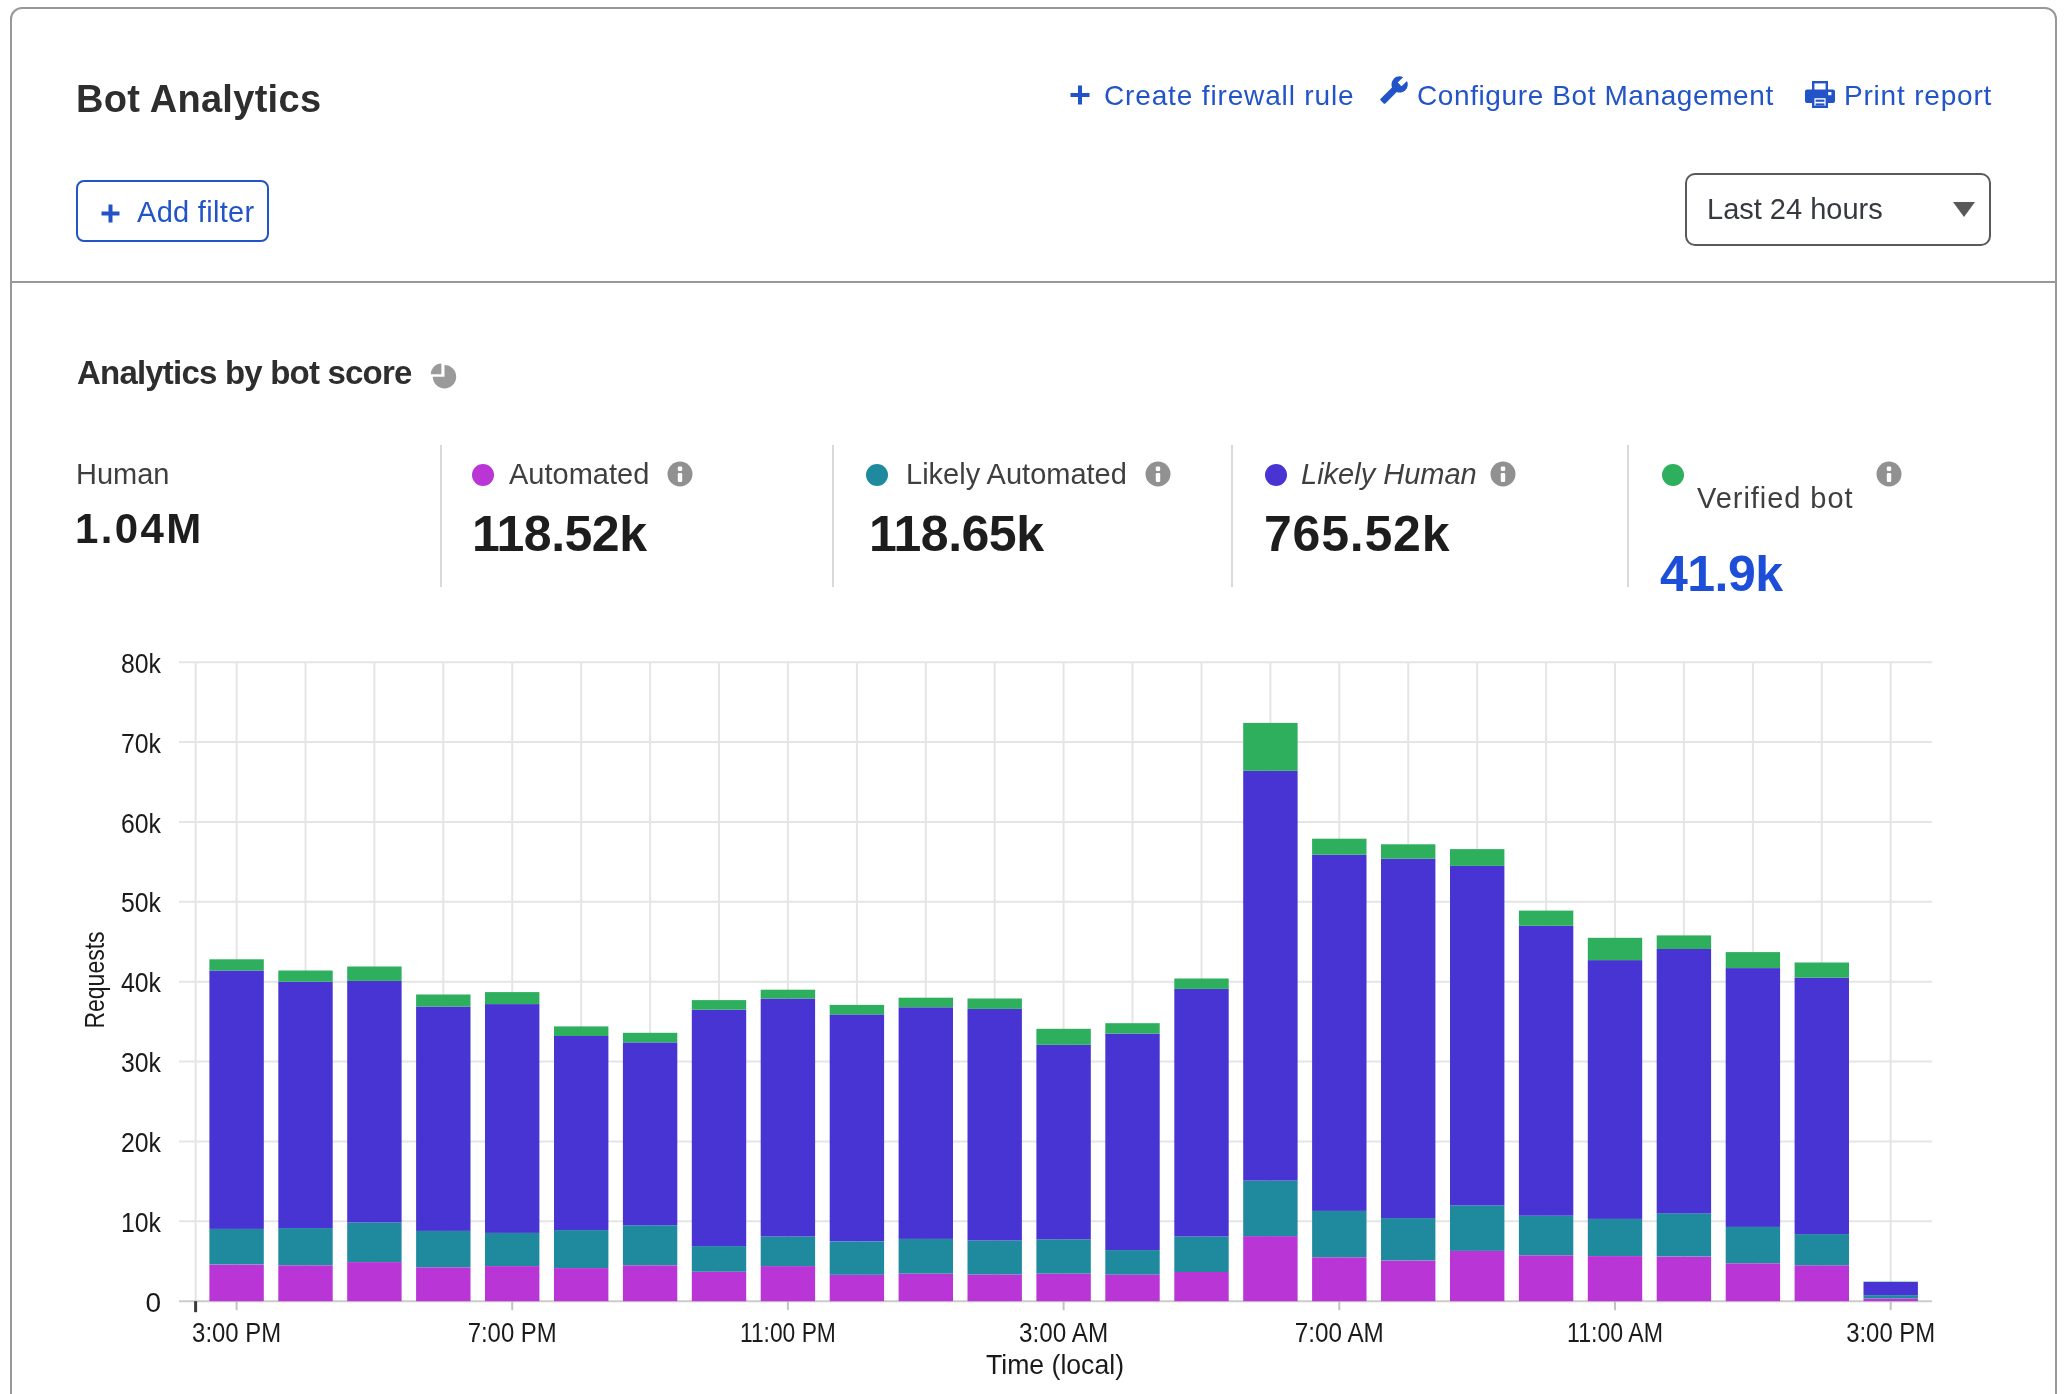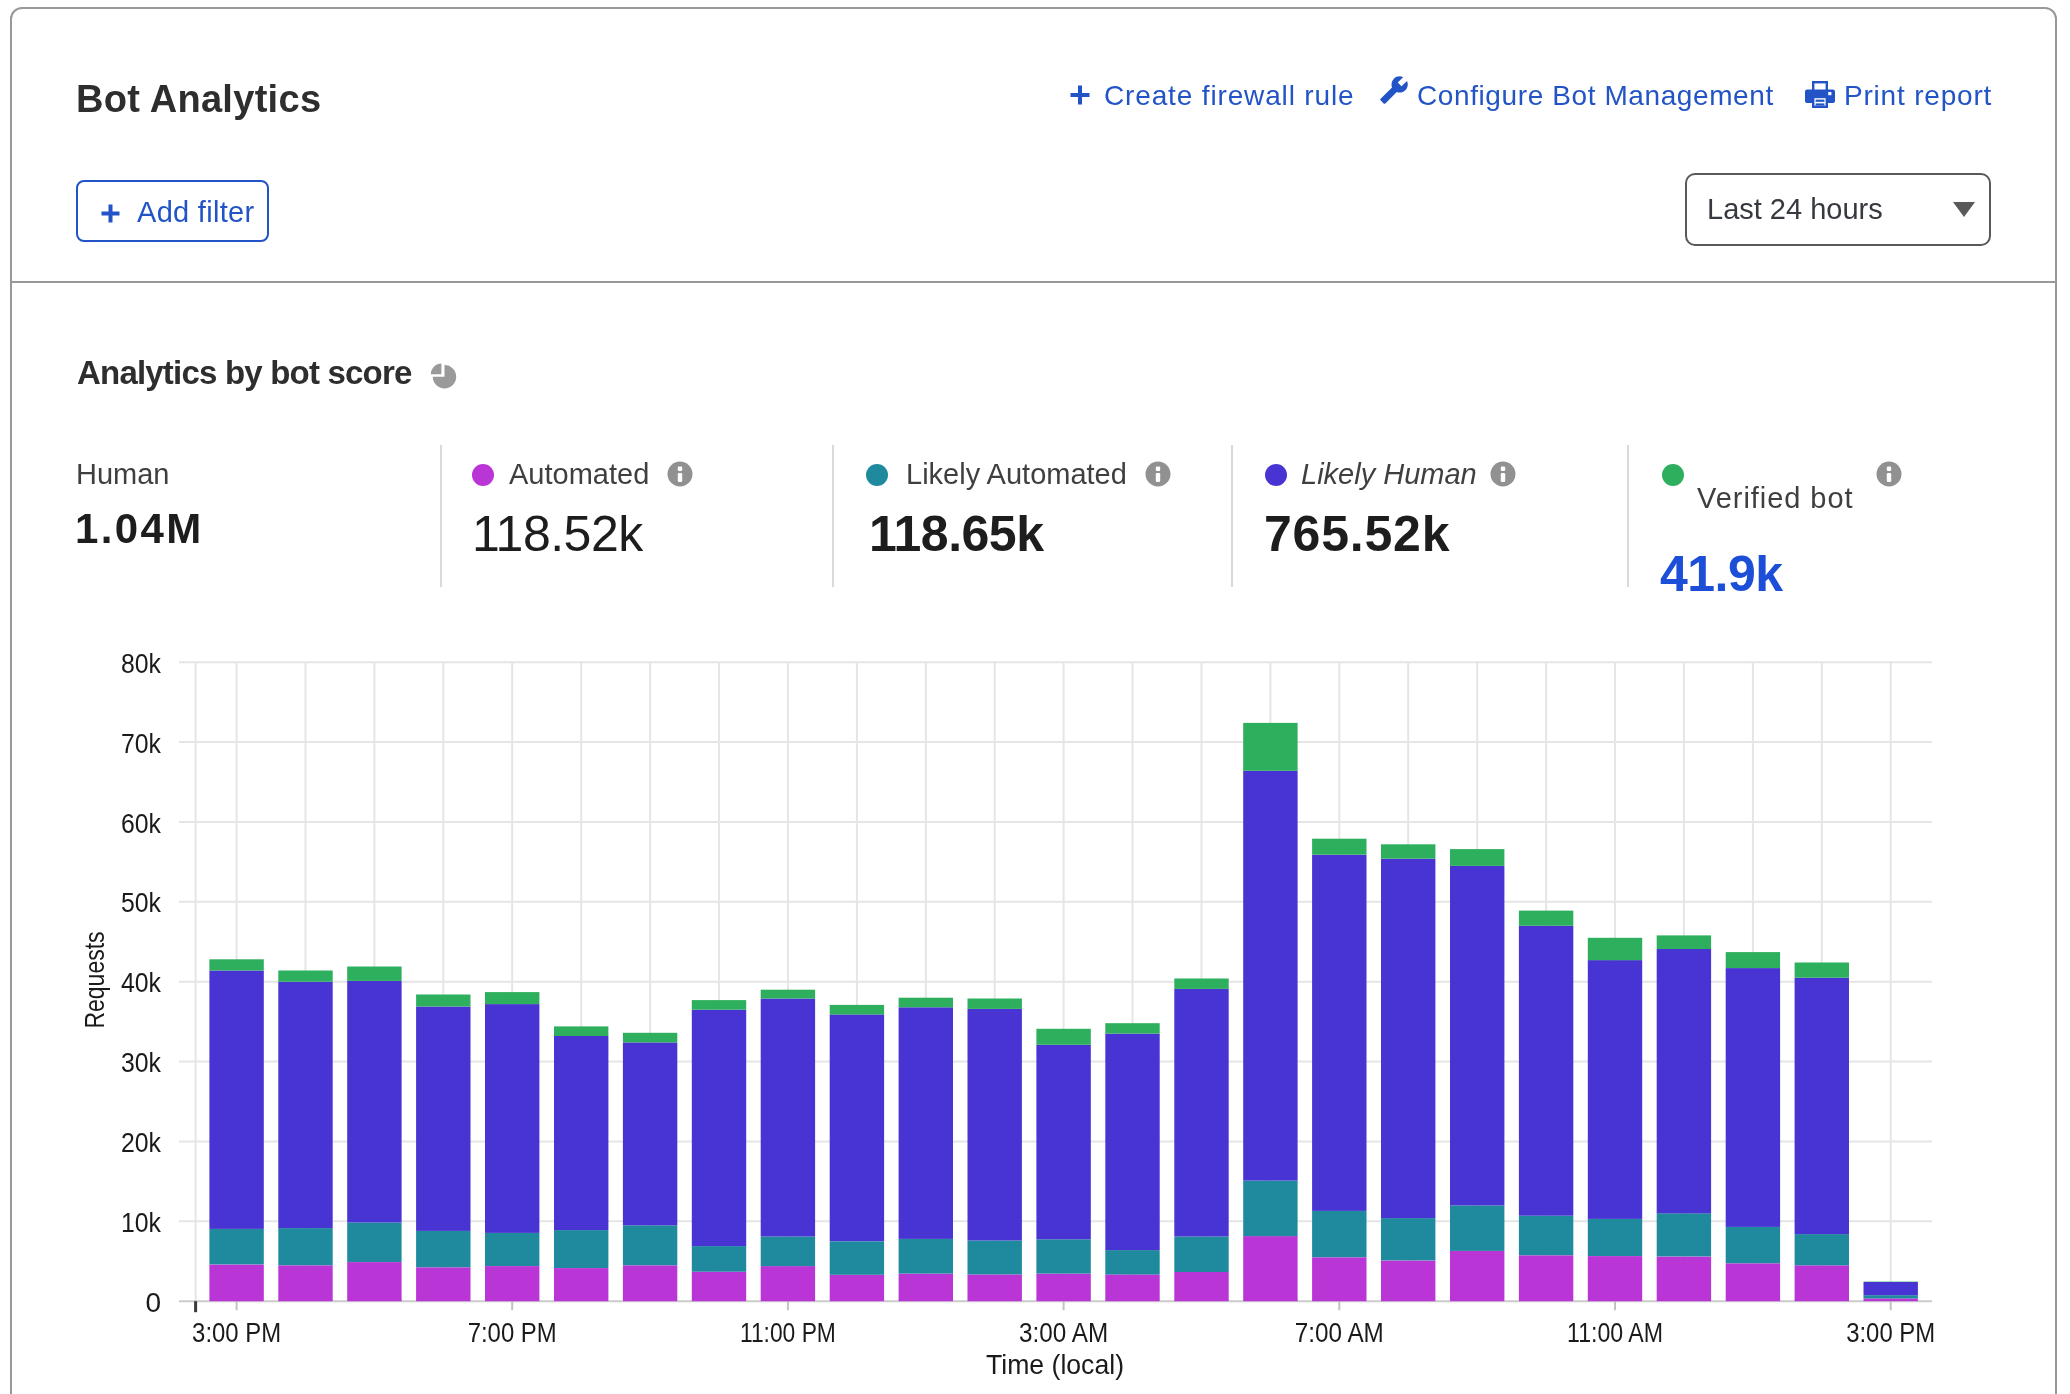--- a/index.html
+++ b/index.html
@@ -57,21 +57,21 @@
 <div class="abs" style="left:76px;top:458px;font-size:29px;color:#3f3f3f;letter-spacing:0px;">Human</div>
 <div class="abs" style="left:75px;top:505px;font-size:42px;font-weight:700;color:#1d1d1d;letter-spacing:2.4px;">1.04M</div>
 
 <div style="position:absolute;left:472px;top:464px;width:22px;height:22px;border-radius:50%;background:#b935d6;"></div>
 <div class="abs" style="left:509px;top:458px;font-size:29px;color:#3f3f3f;letter-spacing:0px;">Automated</div>
 <svg width="26" height="26" viewBox="0 0 26 26" style="position:absolute;left:667px;top:461px;">
     <circle cx="13" cy="13" r="12.5" fill="#919191"></circle>
     <rect x="10.8" y="5.5" width="4.4" height="4.4" rx="1.2" fill="#fff"></rect>
     <rect x="10.8" y="12" width="4.4" height="9" rx="1.2" fill="#fff"></rect>
   </svg>
-<div class="abs" style="left:472px;top:505px;font-size:50px;font-weight:400;color:#1d1d1d;letter-spacing:-0.5px;">118.52k</div>
+<div class="abs" style="left:472px;top:505px;font-size:50px;font-weight:700;color:#1d1d1d;letter-spacing:-0.5px;">118.52k</div>
 
 <div style="position:absolute;left:866px;top:464px;width:22px;height:22px;border-radius:50%;background:#1f8a9e;"></div>
 <div class="abs" style="left:906px;top:458px;font-size:29px;color:#3f3f3f;letter-spacing:0px;">Likely Automated</div>
 <svg width="26" height="26" viewBox="0 0 26 26" style="position:absolute;left:1145px;top:461px;">
     <circle cx="13" cy="13" r="12.5" fill="#919191"></circle>
     <rect x="10.8" y="5.5" width="4.4" height="4.4" rx="1.2" fill="#fff"></rect>
     <rect x="10.8" y="12" width="4.4" height="9" rx="1.2" fill="#fff"></rect>
   </svg>
 <div class="abs" style="left:869px;top:505px;font-size:50px;font-weight:700;color:#1d1d1d;letter-spacing:-0.5px;">118.65k</div>
 

